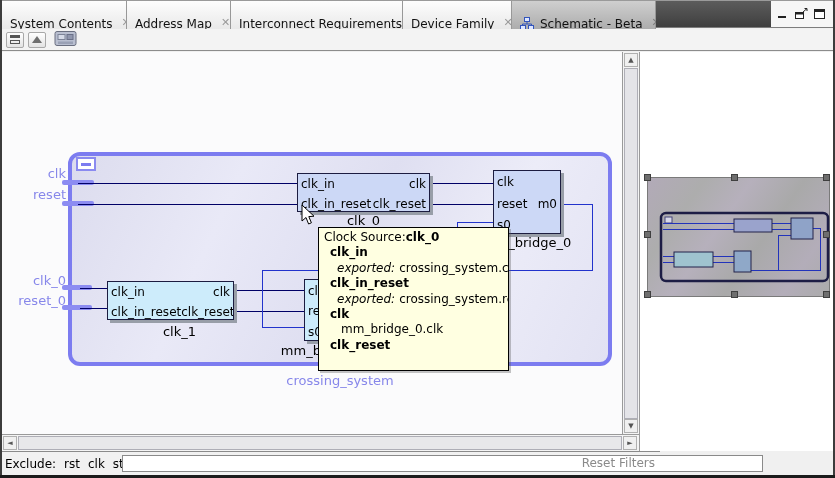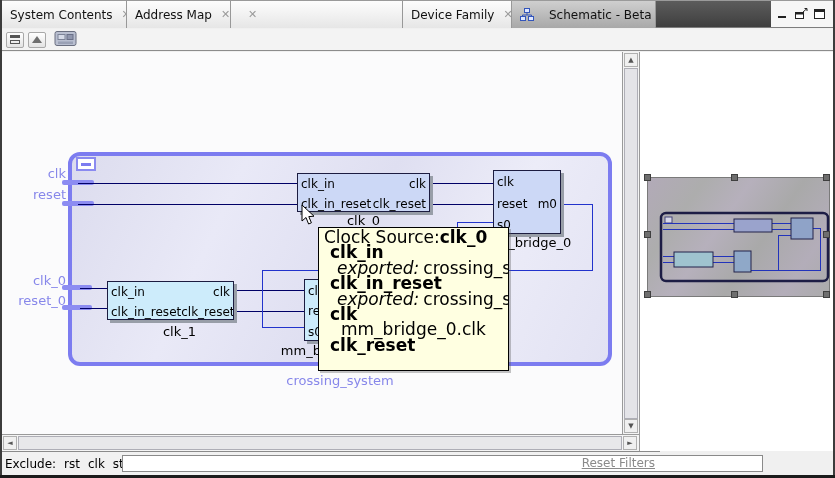--- a/index.html
+++ b/index.html
@@ -5,24 +5,24 @@
   html,body{margin:0;padding:0;background:#d7d7d7;font-family:"DejaVu Sans","Liberation Sans",sans-serif;}
   .window{position:relative;width:835px;height:478px;background:#f0f0f0;overflow:hidden;}
   .edge{position:absolute;z-index:90;background:#3c3c3c;}
   .edge-top{left:0;top:0;width:835px;height:1px;background:#9a9a9a;}
   .edge-left{left:0;top:0;width:2px;height:478px;}
   .edge-right{right:0;top:0;width:2px;height:478px;}
   .edge-bottom{left:0;bottom:0;width:835px;height:3px;background:#1b1b1b;}
 
   
   .tabbar{position:absolute;left:2px;top:1px;width:831px;height:27px;display:flex;background:#e9e9e9;border-bottom:1px solid #7d7d7d;box-sizing:border-box;z-index:10;}
-  .tab{height:27px;box-sizing:border-box;display:flex;align-items:center;padding:4px 8px;border-right:1px solid #989898;background:linear-gradient(#fdfdfd,#e6e6e6);font-size:12px;color:#111;white-space:nowrap;cursor:default;}
+  .tab{height:27px;box-sizing:border-box;display:flex;padding:16px 8px;border-right:1px solid #989898;background:linear-gradient(#fdfdfd,#e6e6e6);font-size:12px;color:#111;white-space:nowrap;cursor:default;}
   .tab .lbl{flex:1;}
   .tab-x{margin-left:9px;color:#9a9a9a;font-size:11px;font-weight:bold;line-height:1;}
-  .tab.active{background:linear-gradient(#cfcfcf,#a8a8a8);gap:9px;}
+  .tab.active{background:linear-gradient(#cfcfcf,#a8a8a8);}
   .tab.active .tab-x{color:#7c7c7c;}
   .tab-filler{flex:1;background:linear-gradient(#5c5c5c,#3f3f3f);}
   .wincontrols{width:62px;background:#f6f6f6;display:flex;align-items:center;justify-content:flex-end;gap:4px;padding-right:6px;box-sizing:border-box;}
   .winbtn{width:15px;height:15px;display:flex;align-items:center;justify-content:center;}
 
   
   .toolbar{position:absolute;left:2px;top:29px;width:831px;height:22px;background:#f3f3f3;border-bottom:1px solid #8c8c8c;box-sizing:border-box;display:flex;align-items:center;font-size:12px;z-index:10;}
   .tbtn{width:18px;height:16px;margin-left:4px;background:linear-gradient(#ffffff,#e3e3e3);border:1px solid #a8a8a8;border-radius:2px;display:flex;align-items:center;justify-content:center;box-sizing:border-box;}
   .sysicon{margin-left:8px;margin-right:6px;}
   .systext b{font-weight:bold;}
@@ -37,21 +37,21 @@
   .tick{position:absolute;height:5px;background:#8c8cf2;border-radius:2px;z-index:2;}
   .wiresvg{position:absolute;left:0;top:0;width:835px;height:478px;z-index:2;pointer-events:none;}
   .block{position:absolute;box-sizing:border-box;border:1px solid #1c1c40;box-shadow:3px 3px 0 #989ea8;z-index:3;overflow:hidden;}
   .block.blue{background:#ccd8f6;}
   .block.cyan{background:#cdecfb;}
   .prow{display:flex;justify-content:space-between;padding:0 3px;font-size:12px;color:#000;white-space:nowrap;align-items:center;}
   .blocklabel{position:absolute;font-size:13px;color:#000;text-align:center;z-index:3;white-space:nowrap;}
   .syscaption{position:absolute;left:240px;top:373px;width:200px;text-align:center;font-size:13px;color:#8787ea;z-index:3;}
 
   
-  .tooltip{position:absolute;left:318px;top:227px;width:191px;height:144px;background:#ffffe1;border:1px solid #000;box-sizing:border-box;box-shadow:2px 2px 0 rgba(90,90,90,.35);z-index:5;font-size:17px;color:#000;padding:2px 5px;line-height:15.4px;overflow:hidden;}
+  .tooltip{position:absolute;left:318px;top:227px;width:191px;height:144px;background:#ffffe1;border:1px solid #000;box-sizing:border-box;box-shadow:2px 2px 0 rgba(90,90,90,.35);z-index:5;font-size:12px;color:#000;padding:2px 5px;line-height:15.4px;overflow:hidden;}
   .tooltip .tport{font-weight:bold;padding-left:6px;}
   .tooltip .tdetail{padding-left:13px;}
   .tooltip .tdetail em{margin-right:4px;}
   .cursor{position:absolute;left:301px;top:204px;z-index:7;}
 
   
   .vscroll{position:absolute;left:622px;top:52px;width:17px;height:382px;background:#f4f4f4;border-left:1px solid #9a9a9a;box-sizing:border-box;z-index:4;}
   .hscroll{position:absolute;left:2px;top:434px;width:637px;height:17px;background:#f4f4f4;border-top:1px solid #9a9a9a;box-sizing:border-box;z-index:4;}
   .sbtn{position:absolute;background:#f0f0f0;border:1px solid #b0b0b0;box-sizing:border-box;display:flex;align-items:center;justify-content:center;font-size:7px;color:#555;line-height:1;}
   .vthumb{position:absolute;left:1px;top:16px;width:14px;height:351px;background:#e4e4e8;border:1px solid #aeaeb6;box-sizing:border-box;}
@@ -61,37 +61,38 @@
   
   .rightpanel{position:absolute;left:640px;top:52px;width:193px;height:399px;background:#ffffff;z-index:1;}
   .viewport{position:absolute;left:7px;top:125px;width:183px;height:120px;background:linear-gradient(125deg,#b2aab8 0%,#adadad 22%,#b6b0bc 40%,#a9a9a9 60%,#b3adb9 82%,#ababab 100%);border:1px solid #7a7a7a;box-sizing:border-box;}
   .handle{position:absolute;width:7px;height:7px;background:#6e6e6e;border:1px solid #3f3f3f;box-sizing:border-box;z-index:2;}
 
   
   .filterbar{position:absolute;left:0;top:451px;width:660px;height:24px;background:#f1f1f1;border-top:1px solid #8a8a8a;box-sizing:border-box;display:flex;align-items:center;font-size:12px;z-index:10;}
   .filterbar .exlabel{margin-left:5px;color:#000;}
   .ftoken{margin-left:8px;color:#000;}
   .finput{position:absolute;left:122px;top:3px;width:641px;height:17px;border:1px solid #8a8a8a;background:#fff;font-size:12px;padding:0 3px;box-sizing:border-box;font-family:"DejaVu Sans","Liberation Sans",sans-serif;}
-  .resetfilters{position:absolute;right:5px;top:4px;color:#8a8a8a;font-size:12px;cursor:default;text-decoration:underline;}
+  .resetfilters{position:absolute;right:5px;top:4px;color:#8a8a8a;font-size:12px;cursor:default;}
 </style>
 </head>
 <body>
 
 <div class="window">
 
   <div class="tabbar">
     <div class="tab" style="width:125px">
       <span class="lbl">System Contents</span>
       <span class="tab-x">✕</span>
     </div>
     <div class="tab" style="width:104px">
       <span class="lbl">Address Map</span>
       <span class="tab-x">✕</span>
     </div>
     <div class="tab" style="width:172px">
+      <span class="lbl">Interconnect Requirements</span>
       <span class="tab-x">✕</span>
     </div>
     <div class="tab" style="width:109px">
       <span class="lbl">Device Family</span>
       <span class="tab-x">✕</span>
     </div>
     <div class="tab active" style="width:144px">
       <span style="margin-right:6px;display:flex;">
         <svg width="14" height="13" viewBox="0 0 14 13">
           <rect x="4.5" y="0.5" width="5" height="4" fill="#dde6ff" stroke="#3355bb"></rect>

